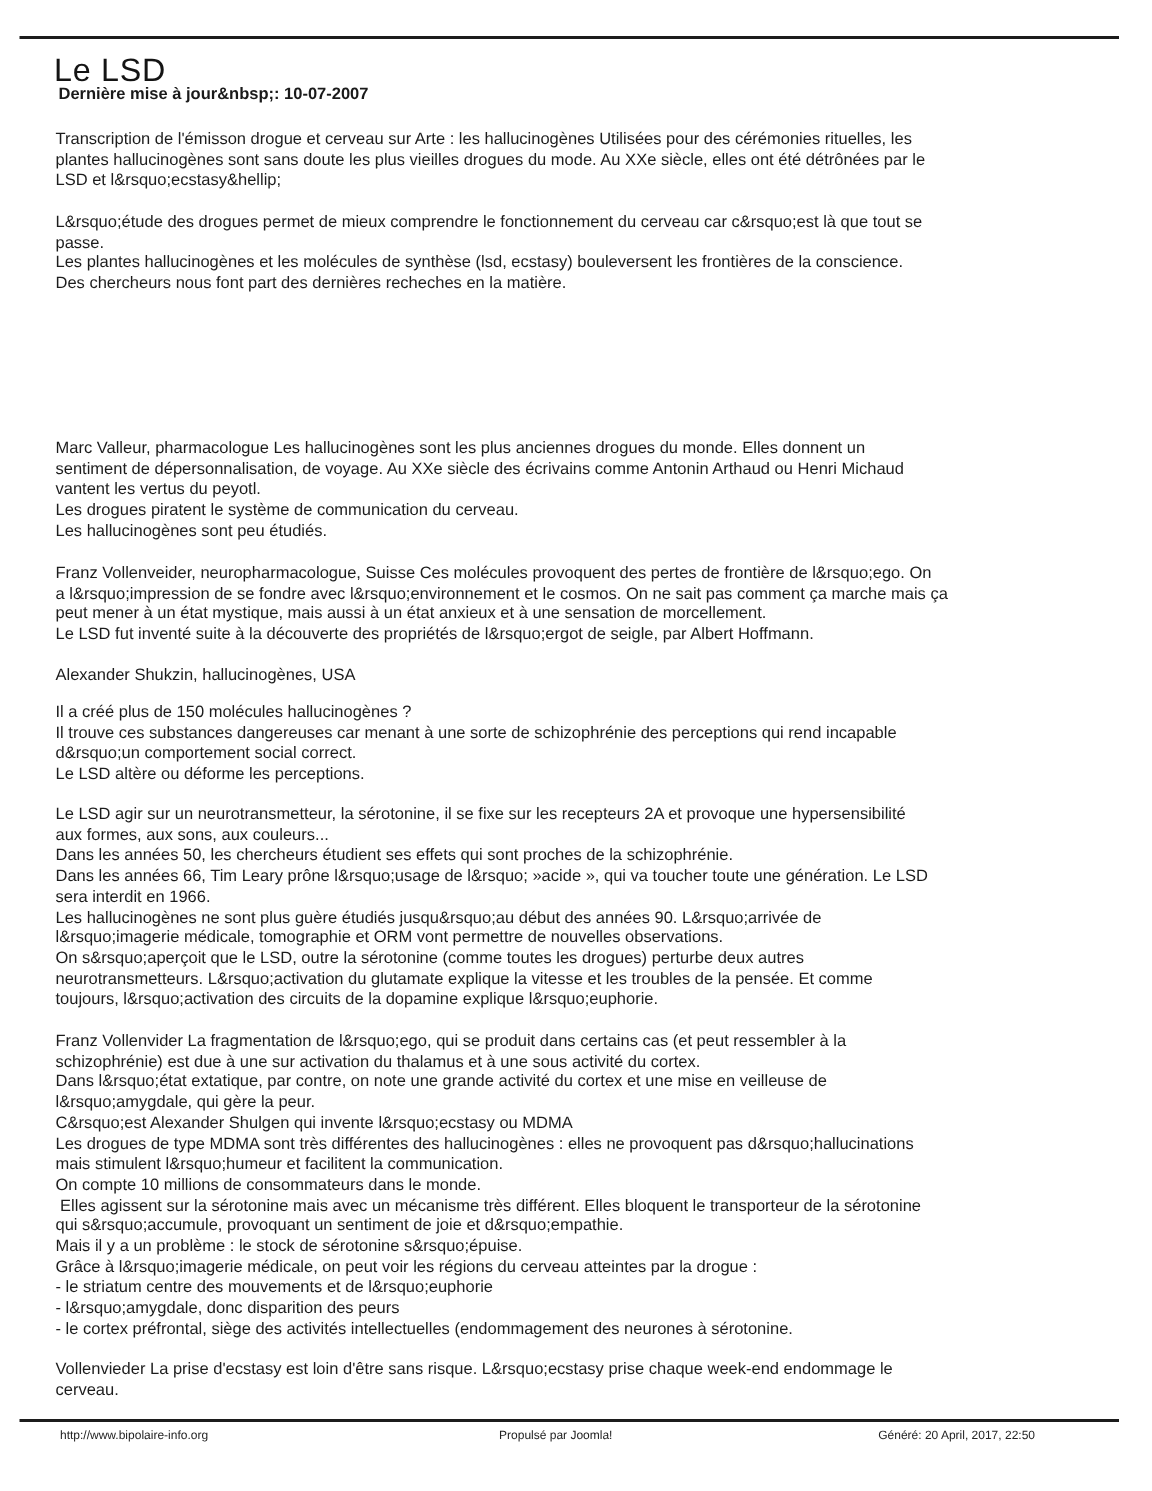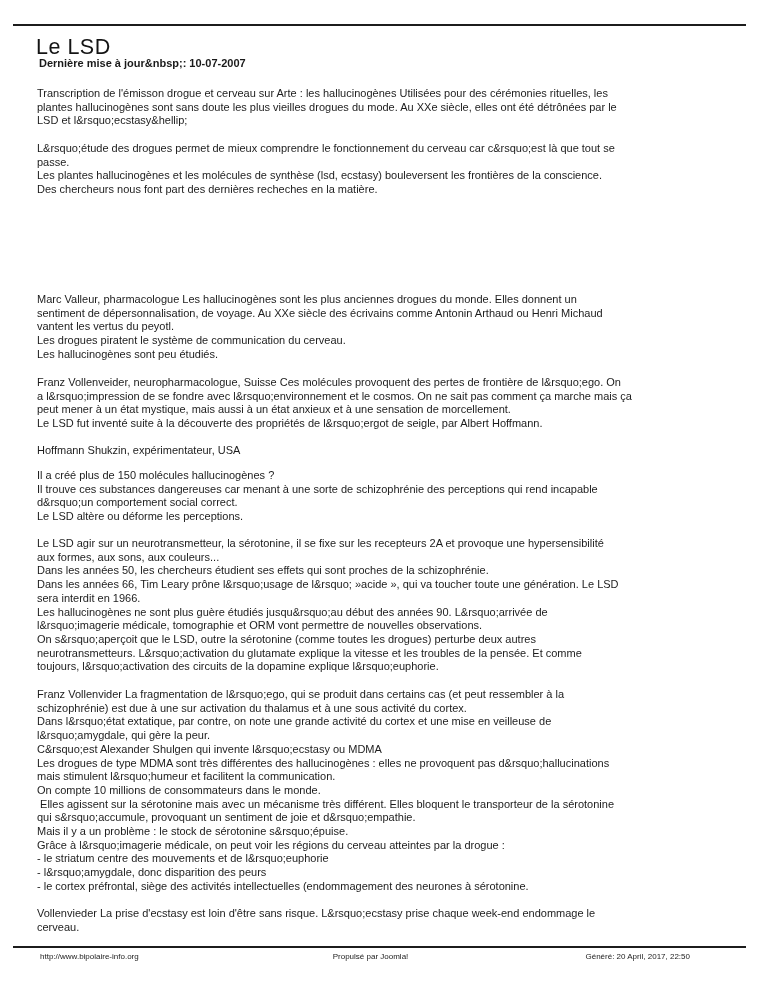--- a/index.html
+++ b/index.html
@@ -54,21 +54,21 @@
 Des chercheurs nous font part des dernières recheches en la matière.</div>
   <div class="para" style="top:293px">Marc Valleur, pharmacologue Les hallucinogènes sont les plus anciennes drogues du monde. Elles donnent un
 sentiment de dépersonnalisation, de voyage. Au XXe siècle des écrivains comme Antonin Arthaud ou Henri Michaud
 vantent les vertus du peyotl.
 Les drogues piratent le système de communication du cerveau.
 Les hallucinogènes sont peu étudiés.</div>
   <div class="para" style="top:376px">Franz Vollenveider, neuropharmacologue, Suisse Ces molécules provoquent des pertes de frontière de l&amp;rsquo;ego. On
 a l&amp;rsquo;impression de se fondre avec l&amp;rsquo;environnement et le cosmos. On ne sait pas comment ça marche mais ça
 peut mener à un état mystique, mais aussi à un état anxieux et à une sensation de morcellement.
 Le LSD fut inventé suite à la découverte des propriétés de l&amp;rsquo;ergot de seigle, par Albert Hoffmann.</div>
-  <div class="para" style="top:444px">Hoffmann Shukzin, expérimentateur, USA</div>
+  <div class="para" style="top:444px">Alexander Shukzin, hallucinogènes, USA</div>
   <div class="para" style="top:469px">Il a créé plus de 150 molécules hallucinogènes ?
 Il trouve ces substances dangereuses car menant à une sorte de schizophrénie des perceptions qui rend incapable
 d&amp;rsquo;un comportement social correct.
 Le LSD altère ou déforme les perceptions.</div>
   <div class="para" style="top:537px">Le LSD agir sur un neurotransmetteur, la sérotonine, il se fixe sur les recepteurs 2A et provoque une hypersensibilité
 aux formes, aux sons, aux couleurs...
 Dans les années 50, les chercheurs étudient ses effets qui sont proches de la schizophrénie.
 Dans les années 66, Tim Leary prône l&amp;rsquo;usage de l&amp;rsquo; »acide », qui va toucher toute une génération. Le LSD
 sera interdit en 1966.
 Les hallucinogènes ne sont plus guère étudiés jusqu&amp;rsquo;au début des années 90. L&amp;rsquo;arrivée de

